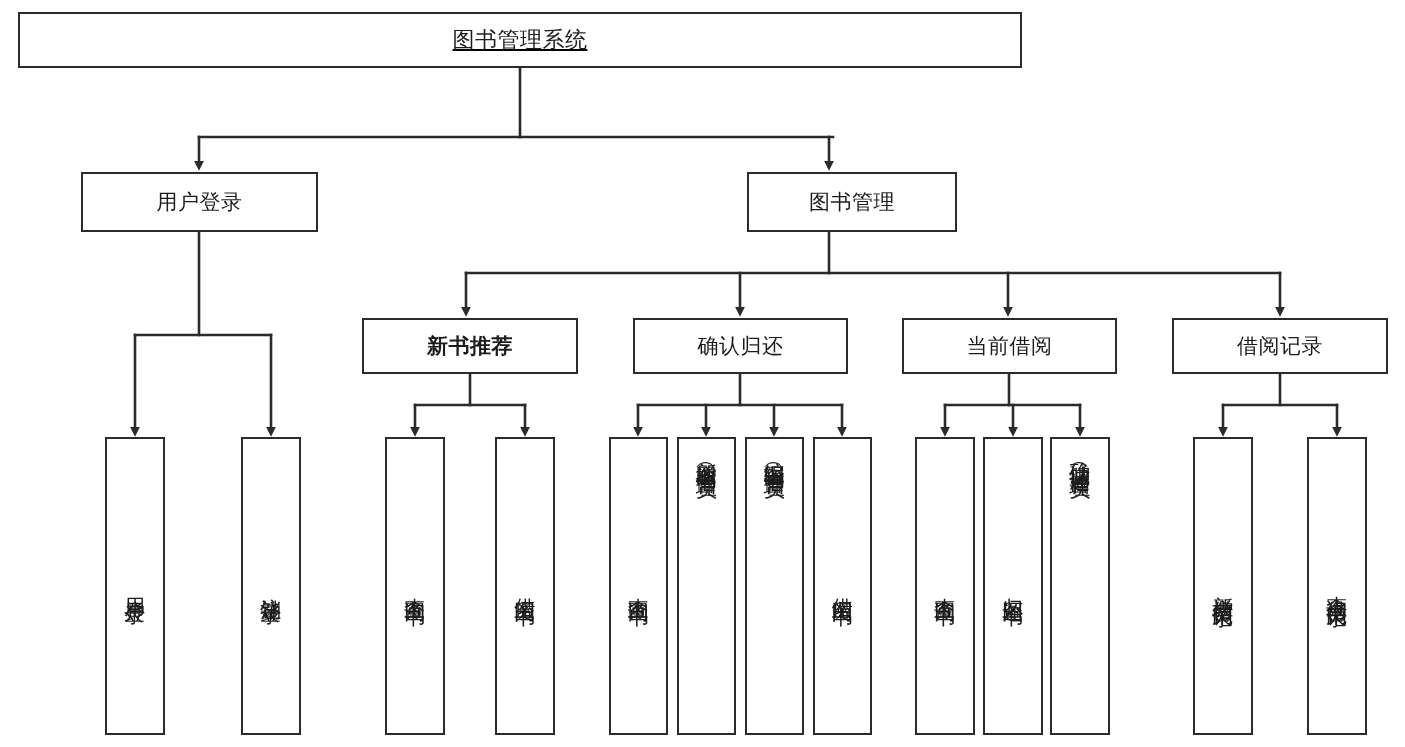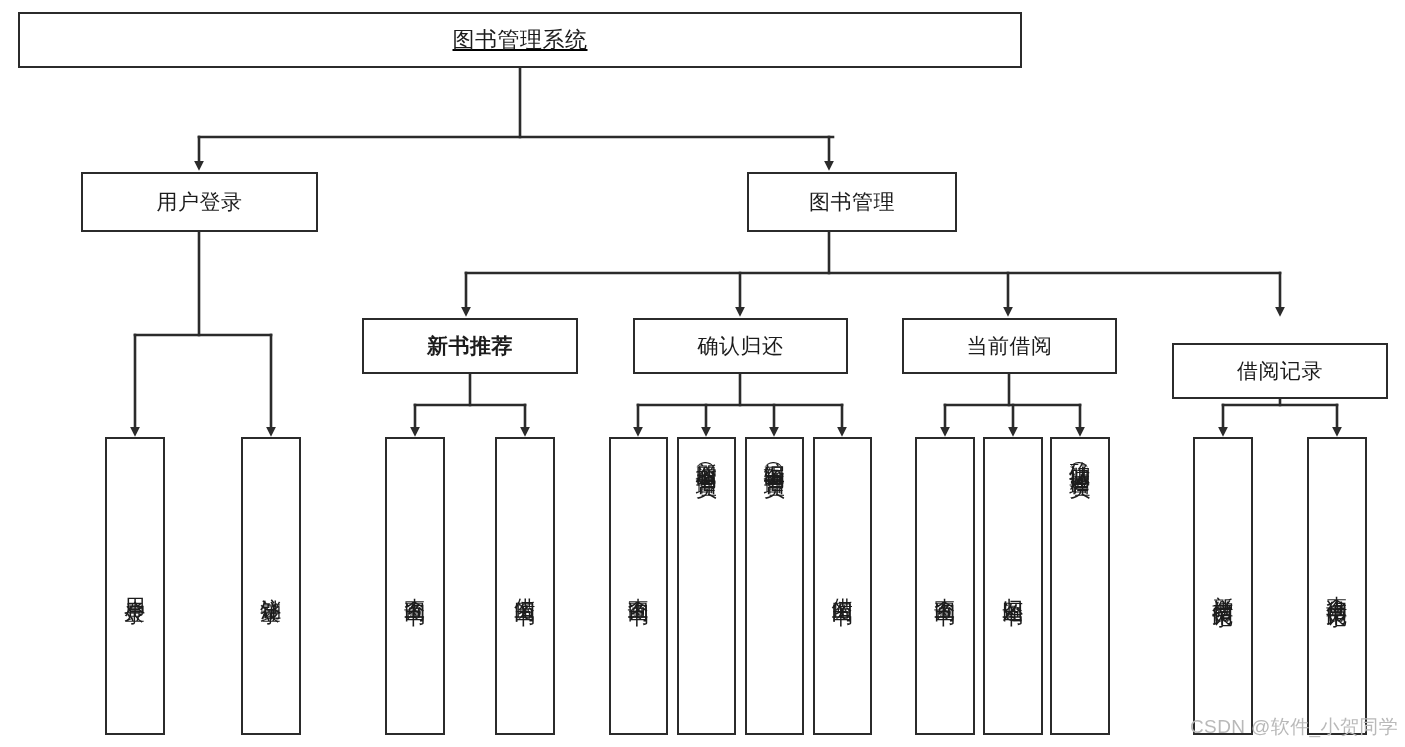--- a/index.html
+++ b/index.html
@@ -145,21 +145,21 @@
 
   <div class="node-box" style="left:362px; top:318px; width:216px; height:56px;font-weight:bold;">
     <span class="node-label-h">新书推荐</span>
   </div>
   <div class="node-box" style="left:633px; top:318px; width:215px; height:56px;">
     <span class="node-label-h">确认归还</span>
   </div>
   <div class="node-box" style="left:902px; top:318px; width:215px; height:56px;">
     <span class="node-label-h">当前借阅</span>
   </div>
-  <div class="node-box" style="left:1172px; top:318px; width:216px; height:56px;margin-top:25px;">
+  <div class="node-box" style="left:1172px; top:318px; width:216px; height:56px;">
     <span class="node-label-h">借阅记录</span>
   </div>
 
   <div class="node-box leaf-node center-text" style="left:105px; top:437px; width:60px; height:298px;">
     <span class="node-label-v">用户登录</span>
   </div>
   <div class="node-box leaf-node center-text" style="left:241px; top:437px; width:60px; height:298px;">
     <span class="node-label-v">注销登录</span>
   </div>
 
@@ -193,15 +193,14 @@
     <span class="node-label-v">确认归还（管理员）</span>
   </div>
 
   <div class="node-box leaf-node center-text" style="left:1193px; top:437px; width:60px; height:298px;">
     <span class="node-label-v">新增借阅记录</span>
   </div>
   <div class="node-box leaf-node center-text" style="left:1307px; top:437px; width:60px; height:298px;">
     <span class="node-label-v">查询借阅记录</span>
   </div>
 
-  <div class="watermark" style="left:1190px; top:714px;">CSDN @软件_小贺同学</div>
 
 </div>
 
 </body></html>

